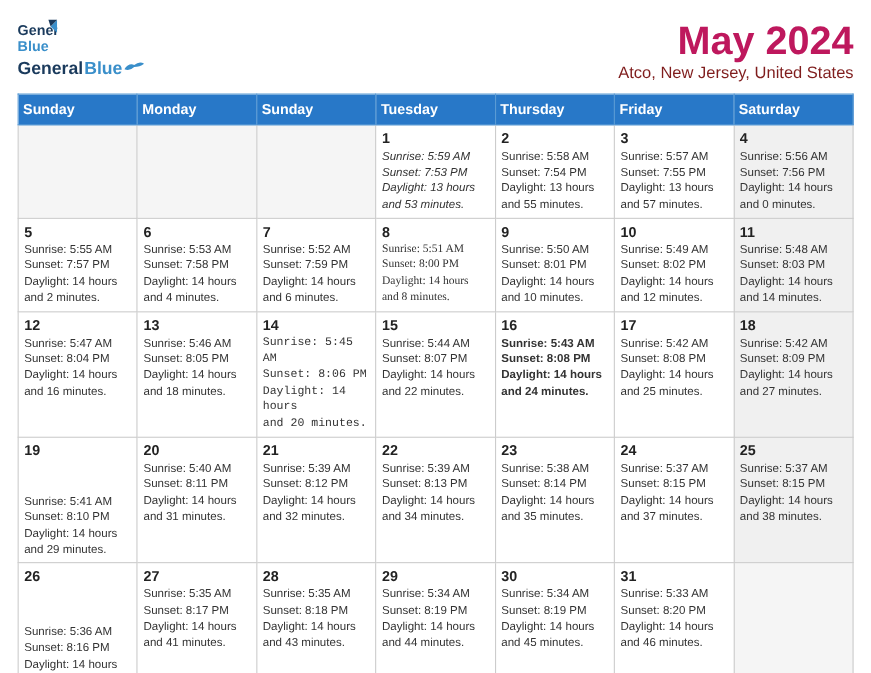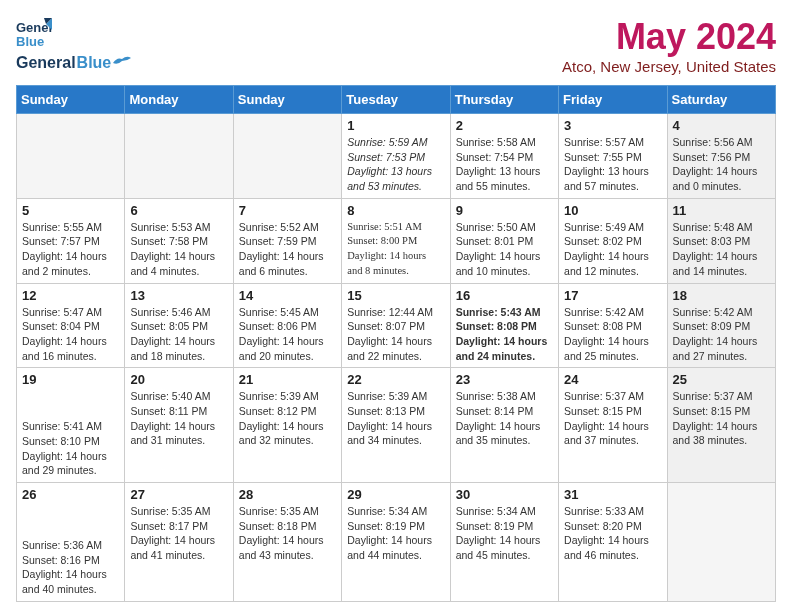--- a/index.html
+++ b/index.html
@@ -209,28 +209,28 @@
         </td>
         <td>
           <div class="day-num">13</div>
           <div class="cell-text" style="white-space: pre-line;">Sunrise: 5:46 AM
 Sunset: 8:05 PM
 Daylight: 14 hours
 and 18 minutes.</div>
         </td>
         <td>
           <div class="day-num">14</div>
-          <div class="cell-text" style="white-space: pre-line;">Sunrise: 5:45 AM
+          <div class="cell-text" style="white-space: pre-line; font-family: Liberation Mono, monospace;">Sunrise: 5:45 AM
 Sunset: 8:06 PM
 Daylight: 14 hours
 and 20 minutes.</div>
         </td>
         <td>
           <div class="day-num">15</div>
-          <div class="cell-text" style="white-space: pre-line;">Sunrise: 12:44 AM
+          <div class="cell-text" style="white-space: pre-line;">Sunrise: 5:44 AM
 Sunset: 8:07 PM
 Daylight: 14 hours
 and 22 minutes.</div>
         </td>
         <td>
           <div class="day-num">16</div>
           <div class="cell-text" style="white-space: pre-line; font-weight: bold;">Sunrise: 5:43 AM
 Sunset: 8:08 PM
 Daylight: 14 hours
 and 24 minutes.</div>

